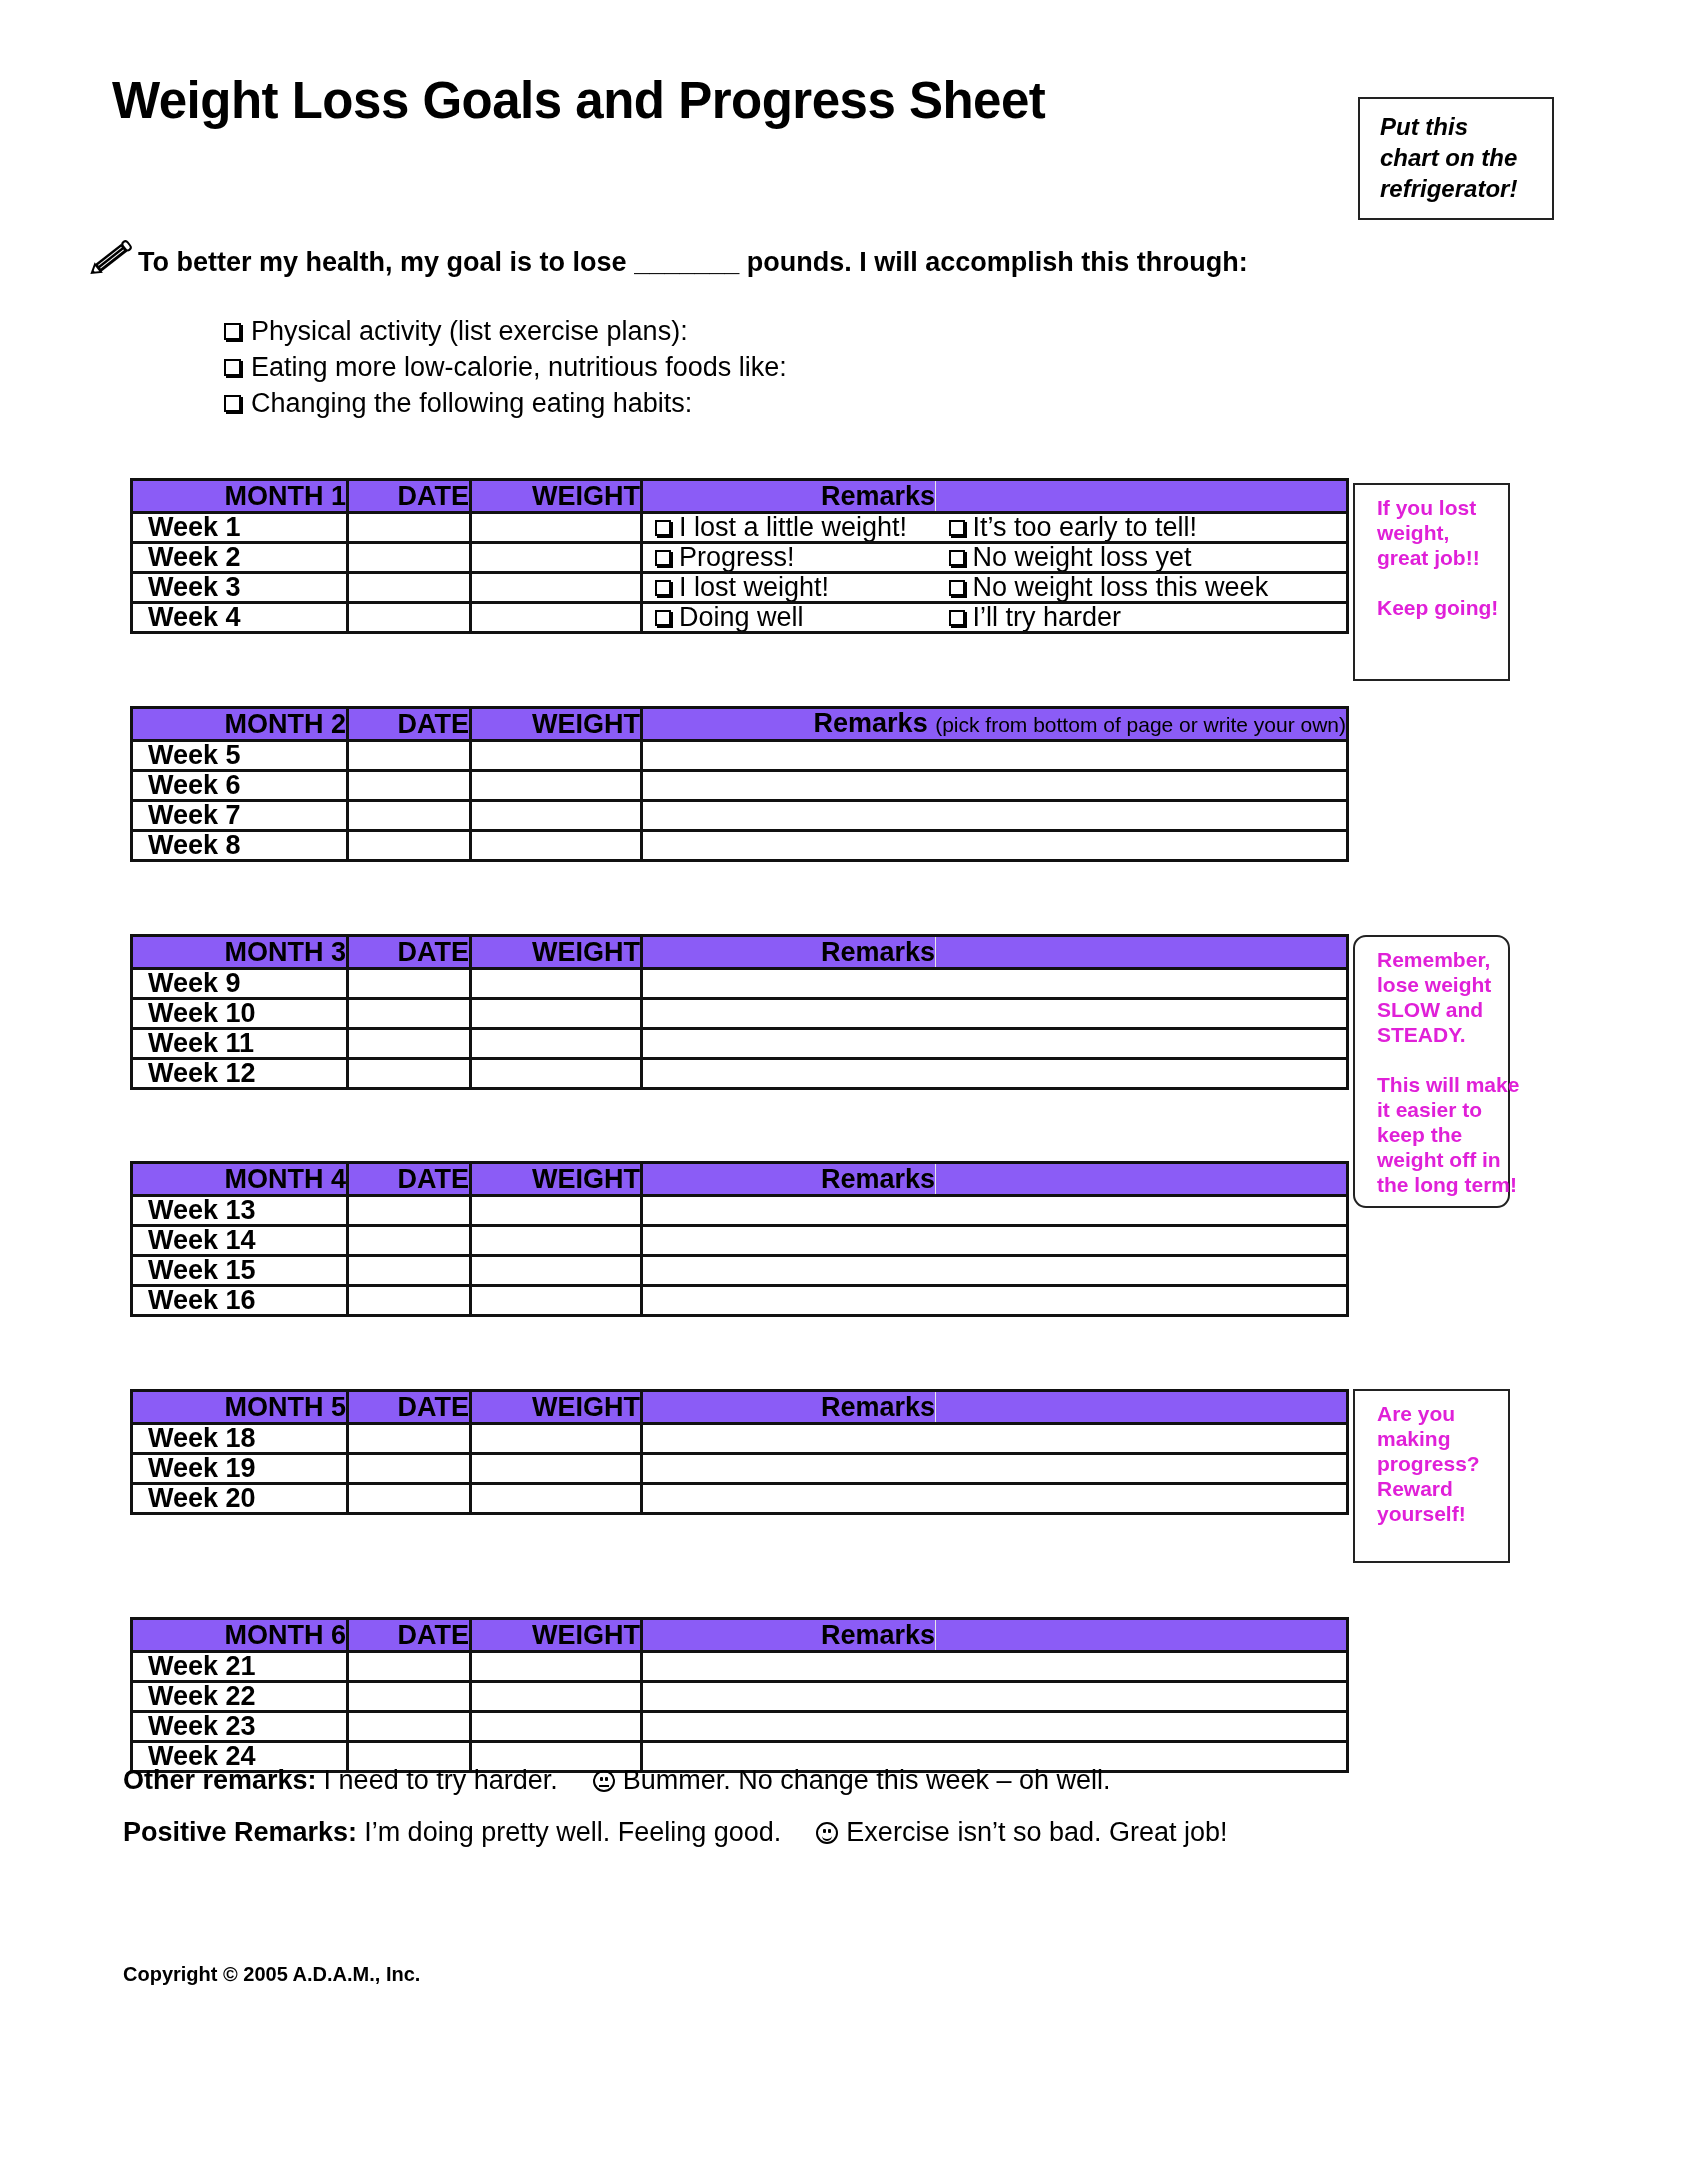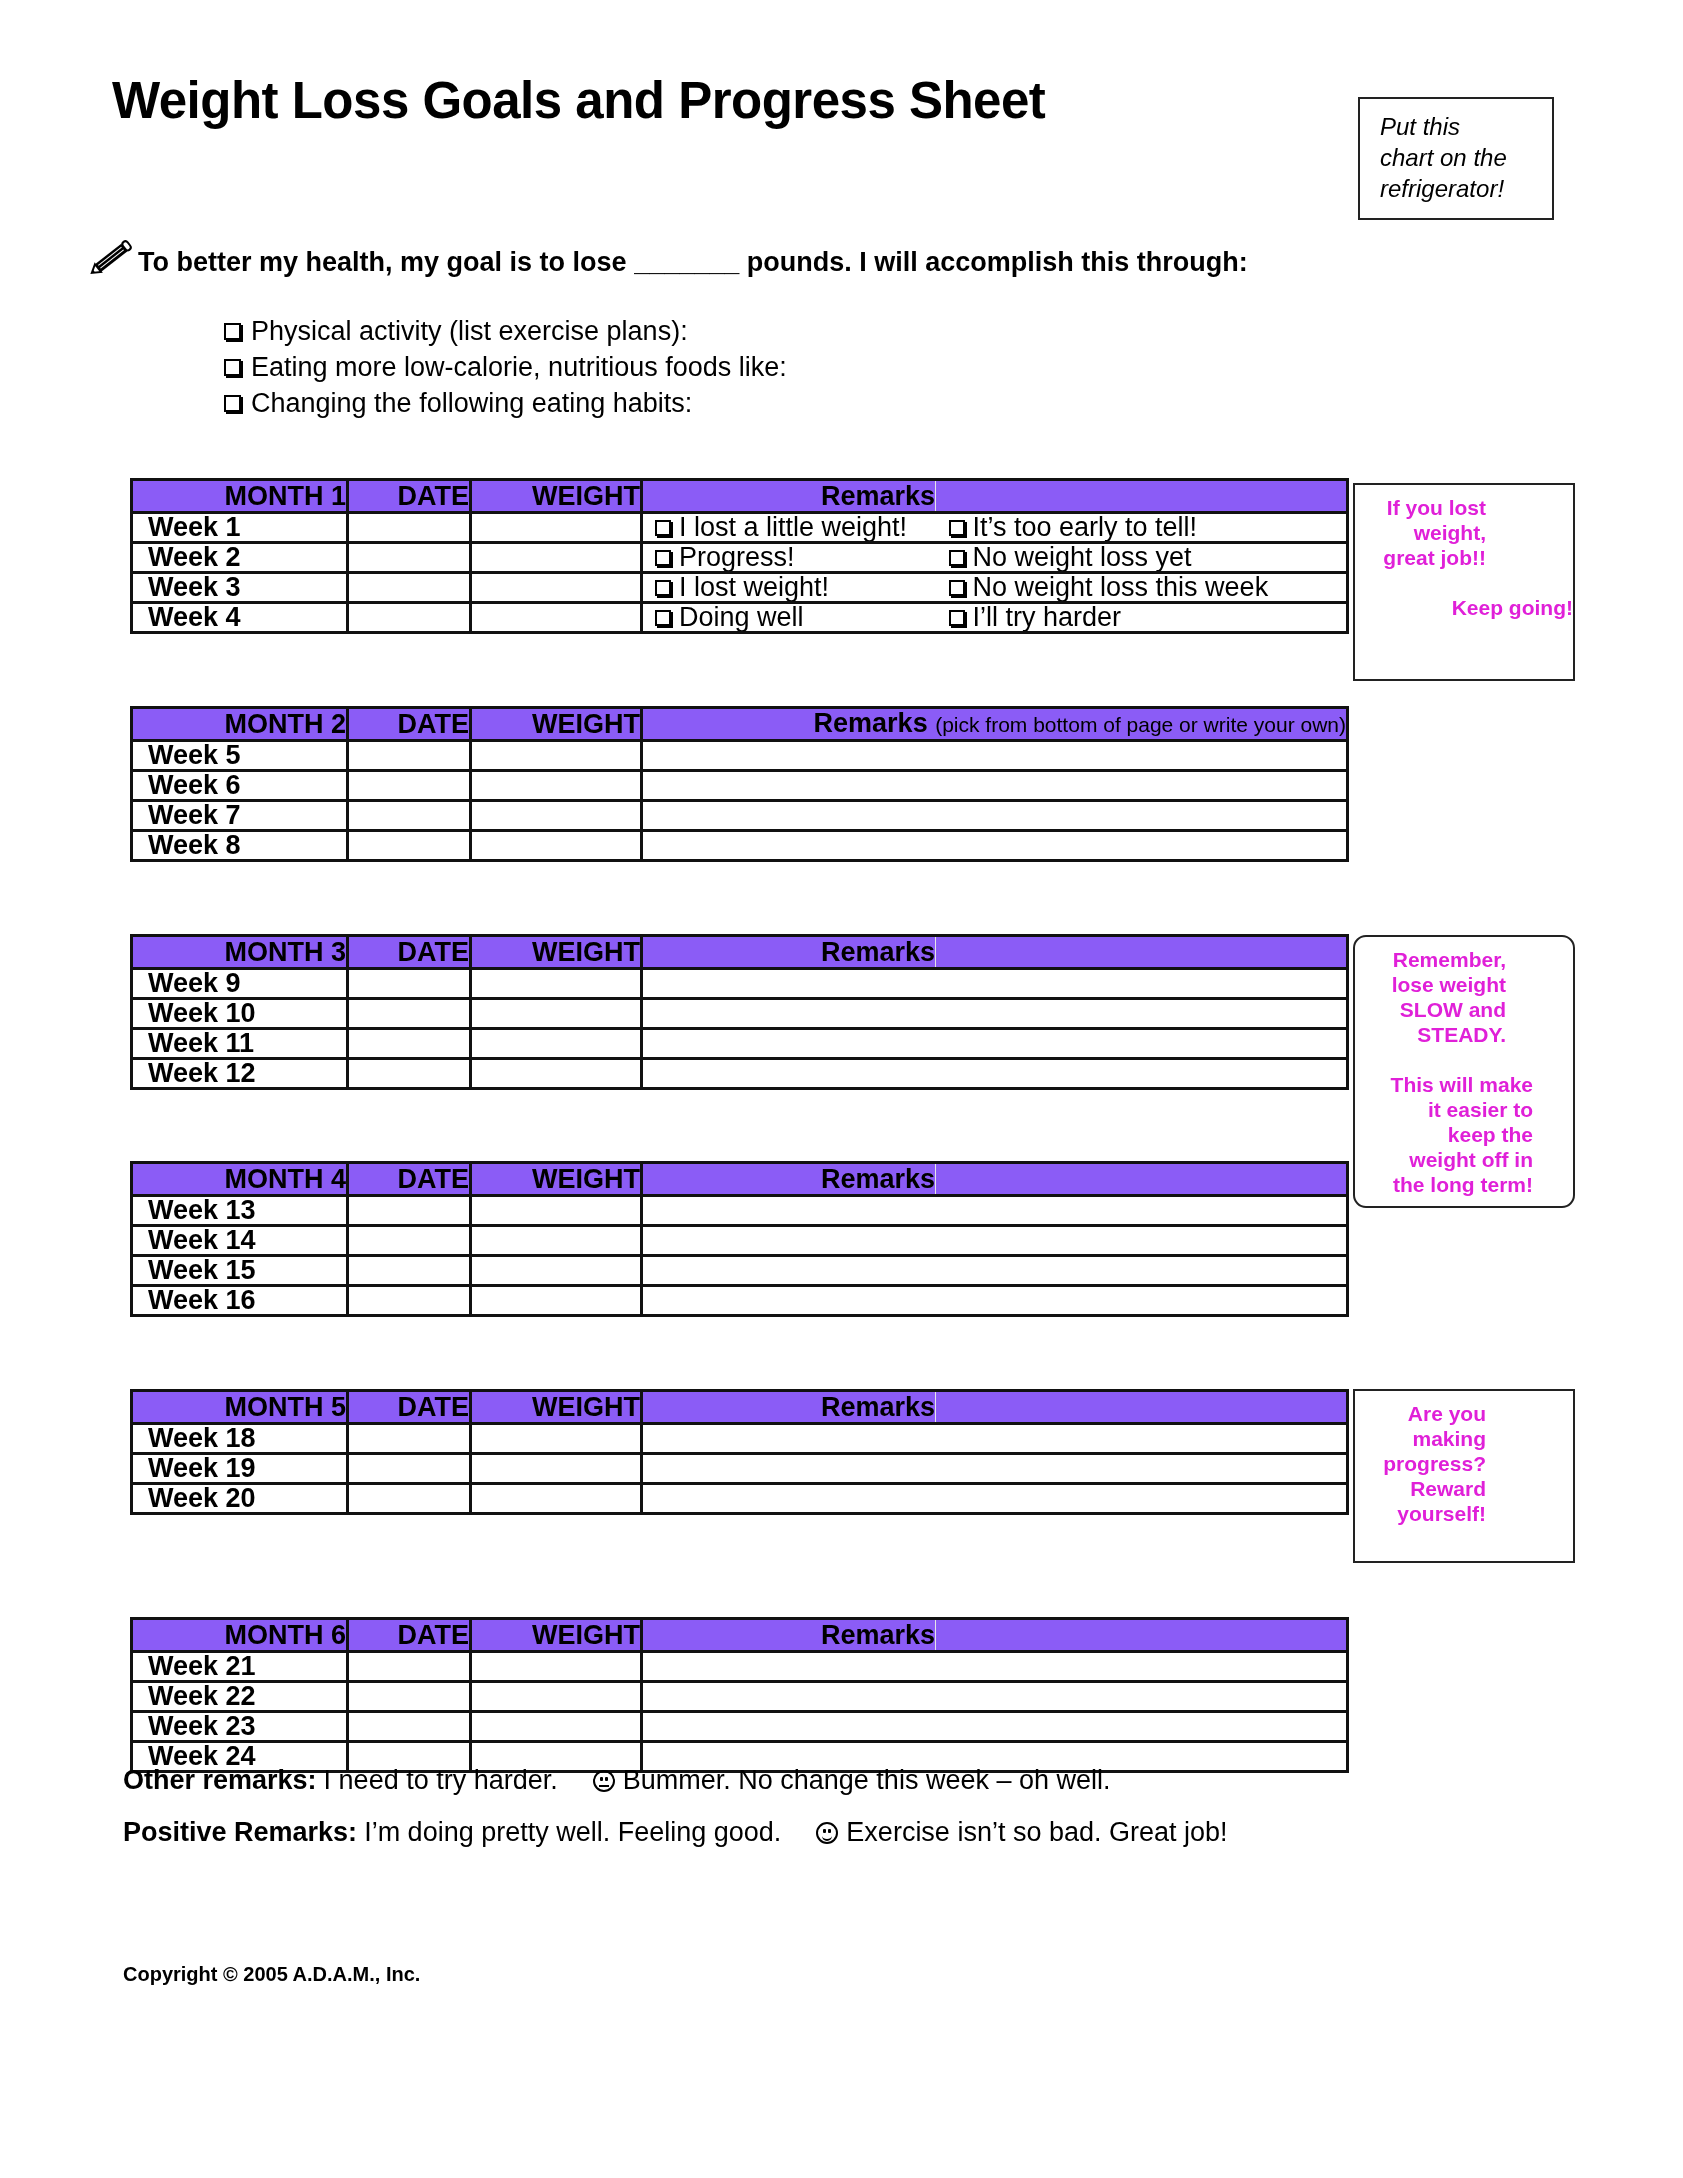--- a/index.html
+++ b/index.html
@@ -1,21 +1,21 @@
 <!DOCTYPE html>
 <html><head>
 <meta charset="utf-8">
 <style>
   html, body { margin:0; padding:0; background:#ffffff; }
   body { width:1683px; height:2178px; position:relative; overflow:hidden;
          font-family:"Liberation Sans", sans-serif; color:#000; }
   .abs { position:absolute; }
   .title { left:112px; top:71px; font-size:51px; font-weight:bold; letter-spacing:-0.5px; white-space:nowrap; }
   .fridge { left:1358px; top:97px; width:196px; height:123px; border:2px solid #222; box-sizing:border-box;
-            padding:12px 0 0 20px; font-weight:normal; font-style:italic; font-size:24px; line-height:31px; }
+            padding:12px 0 0 20px; font-weight:bold; font-style:italic; font-size:24px; line-height:31px; }
   .fridge span { display:block; }
   .goal { left:87px; top:238px; font-size:27px; font-weight:bold; white-space:nowrap; display:flex; align-items:flex-end; }
   .goal .pencil { width:51px; height:40px; margin-right:0px; }
   .checklist { left:224px; top:313px; font-size:27px; line-height:36px; }
   .check-item { display:flex; align-items:center; white-space:nowrap; }
   .cb { display:inline-block; width:17px; height:17px; border:2px solid #000; box-shadow:2px 2px 0 #000;
         margin-right:10px; box-sizing:border-box; background:#fff; flex:none; }
   .cb.small { width:16px; height:16px; margin-right:8px; }
 
   table.month { position:absolute; left:130px; width:1216px; border-collapse:collapse; table-layout:fixed; }
@@ -23,22 +23,22 @@
         font-size:27px; line-height:27px; text-align:left; vertical-align:middle; white-space:nowrap; overflow:hidden; }
   table.month th { background:#8b5cf6; font-weight:bold; height:33px;text-align:right; }
   table.month td.wk { font-weight:bold; }
   table.month th.rem-a { border-right:1px solid #e6e6e6; }
   table.month th.rem-b { border-left:1px solid #e6e6e6; }
   table.month td.rem-a { border-right:none; padding-left:12px; font-weight:normal; }
   table.month td.rem-b { border-left:none; padding-left:13px; font-weight:normal; }
   .hint { font-weight:normal; font-size:21px; }
   .rem-opt { display:flex; align-items:center; font-weight:normal; }
 
-  .sidebox { position:absolute; left:1353px; width:222px; border:2px solid #222; box-sizing:border-box;
-             padding:10px 0 0 22px; color:#e020d8; font-weight:bold; font-size:21px; line-height:25px;text-align:right; }
+  .sidebox { position:absolute; left:1353px; width:157px; border:2px solid #222; box-sizing:border-box;
+             padding:10px 0 0 22px; color:#e020d8; font-weight:bold; font-size:21px; line-height:25px; }
   .sidebox p { margin:0; }
   .sidebox p + p { margin-top:25px; }
 
   .remarks { left:123px; font-size:27px; white-space:nowrap; display:flex; align-items:center; }
   .remarks b { margin-right:7px; }
   .face { display:inline-block; width:22px; height:22px; border:2.5px solid #000; border-radius:50%; position:relative;
           box-sizing:border-box; margin:0 8px 0 35px; }
   .face::before, .face::after { content:""; position:absolute; top:5px; width:3px; height:4px; background:#000; border-radius:1px; }
   .face::before { left:5px; } .face::after { right:5px; }
   .face .mouth { position:absolute; left:4px; right:4px; top:10px; height:5px; border-bottom:2.5px solid #000; border-radius:0 0 8px 8px; }

